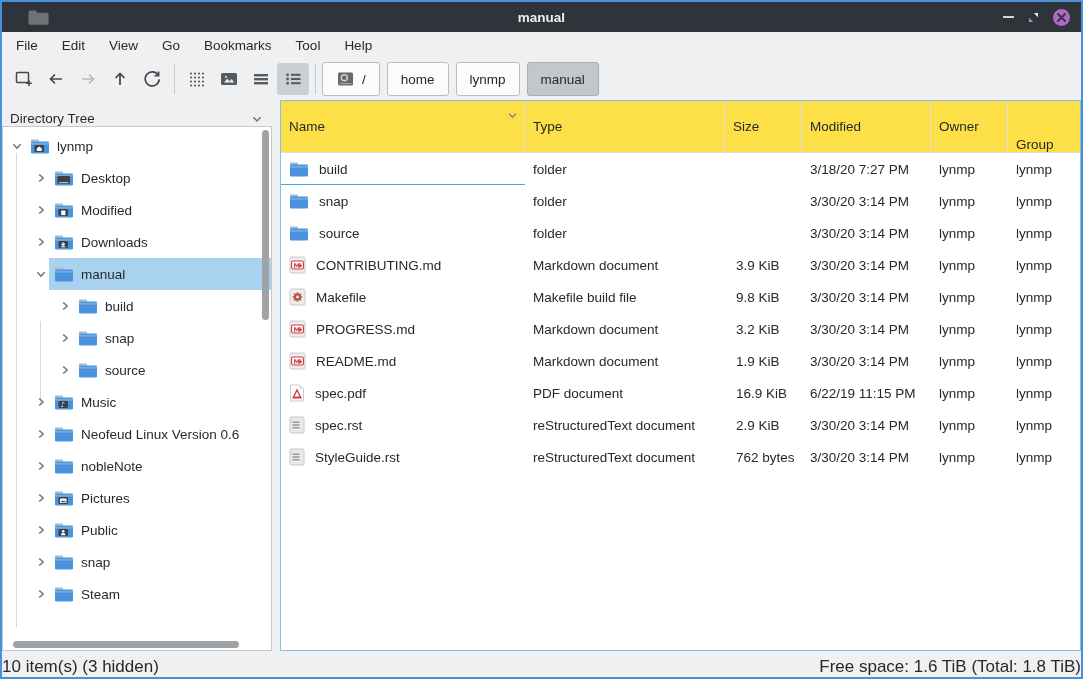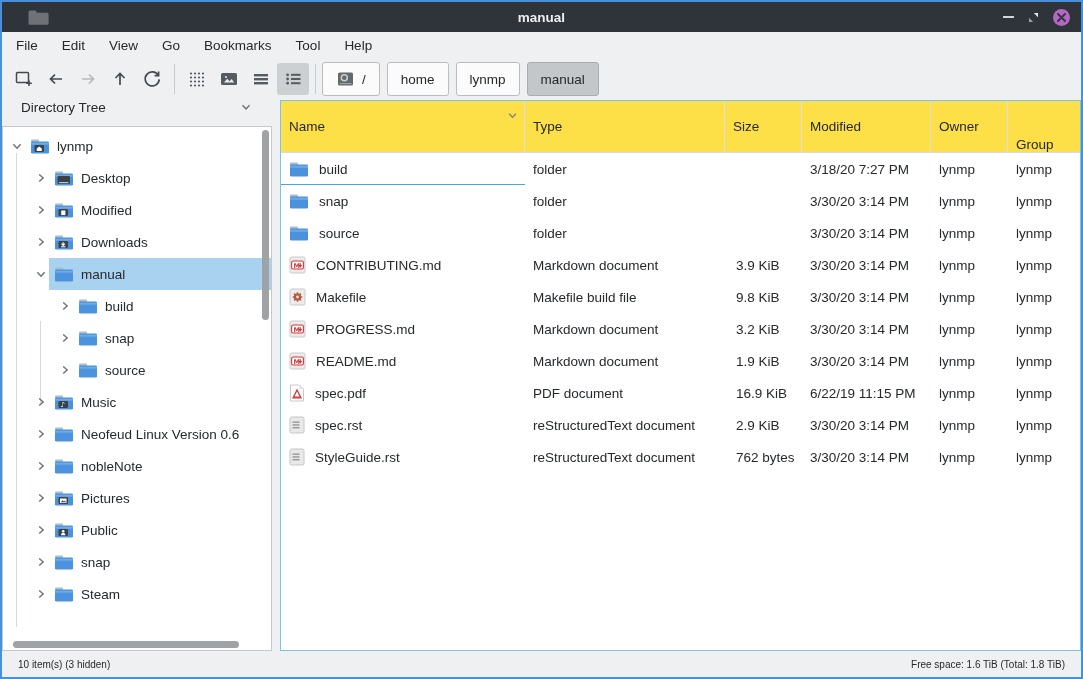--- a/index.html
+++ b/index.html
@@ -23,21 +23,21 @@
   .toolbar { flex:0 0 42px; display:flex; align-items:center; padding:0 6px; }
   .tb-btn { width:32px; height:32px; display:flex; align-items:center; justify-content:center; border-radius:3px; flex:0 0 32px; }
   .tb-btn.active { background:#cdd0d2; }
   .tb-sep { width:1px; height:30px; background:#c9ccce; margin:0 6px; flex:0 0 1px; }
   .path-btn { height:34px; min-width:48px; padding:0 13px; background:#fbfbfb; border:1px solid #b9bdc0; border-radius:3px; margin-right:7px; display:flex; align-items:center; justify-content:center; font-size:13.5px; gap:7px; }
   .path-btn.active { background:#c3c7c9; border-color:#a9adb0; }
 
   
   .main { flex:1; display:flex; min-height:0; padding:0 0 0 0; }
   .sidebar { flex:0 0 270px; width:270px; display:flex; flex-direction:column; }
-  .sidebar-header { flex:0 0 26px; display:flex; align-items:flex-start; padding:0 19px; font-size:13.5px; }
+  .sidebar-header { flex:0 0 26px; display:flex; align-items:flex-end; padding:0 8px; font-size:13.5px; }
   .sidebar-header .hdr-chev { margin-left:auto; display:flex; }
   .tree { flex:1; background:#ffffff; border:1px solid #c6c9cb; position:relative; overflow:hidden; }
   .tree-rows { position:absolute; top:3px; left:0; right:0; }
   .tree-row { height:32px; display:flex; align-items:center; position:relative; }
   .chev-cell { width:16px; height:16px; flex:0 0 16px; display:flex; align-items:center; justify-content:center; z-index:1; }
   .tree-icon { margin:0 7px 0 5px; display:flex; z-index:1; }
   .tree-label { font-size:13.5px; white-space:nowrap; z-index:1; }
   .row-hl { position:absolute; top:0; bottom:0; right:0; background:#a9d2f1; z-index:0; }
   .guide { position:absolute; width:1px; background:#d6d8da; z-index:0; }
   .vscroll { position:absolute; top:3px; right:2px; width:7px; height:190px; background:#9fa3a6; border-radius:3.5px; z-index:3; }
@@ -50,21 +50,21 @@
   .hcell:last-child { border-right:none;margin-top:36px; }
   .sort-chev { position:absolute; right:5px; top:8px; display:flex; }
   .fl-rows { flex:1; }
   .fl-row { display:grid; grid-template-columns:244px 200px 77px 129px 77px 1fr; height:32px; align-items:center; font-size:13.5px; }
   .cell { padding-left:8px; white-space:nowrap; overflow:hidden; }
   .cell-name { display:flex; align-items:center; gap:10px; height:100%; }
   .fl-row.focused .cell-name { box-shadow:inset 0 -1px 0 #4ba3e2; }
   .cell-size { padding-left:11px; }
 
   
-  .statusbar { flex:0 0 26px; display:flex; align-items:center; justify-content:space-between; padding:0 16px; font-size:10px; background:#eff0f1; }
+  .statusbar { flex:0 0 26px; display:flex; align-items:flex-end; justify-content:space-between; padding:0 0; font-size:17px; background:#eff0f1; }
 
   .icn { display:flex; align-items:center; justify-content:center; }
 </style>
 </head>
 <body>
 
 <div class="window">
 
   <div class="titlebar">
     <span class="win-icon icn">

